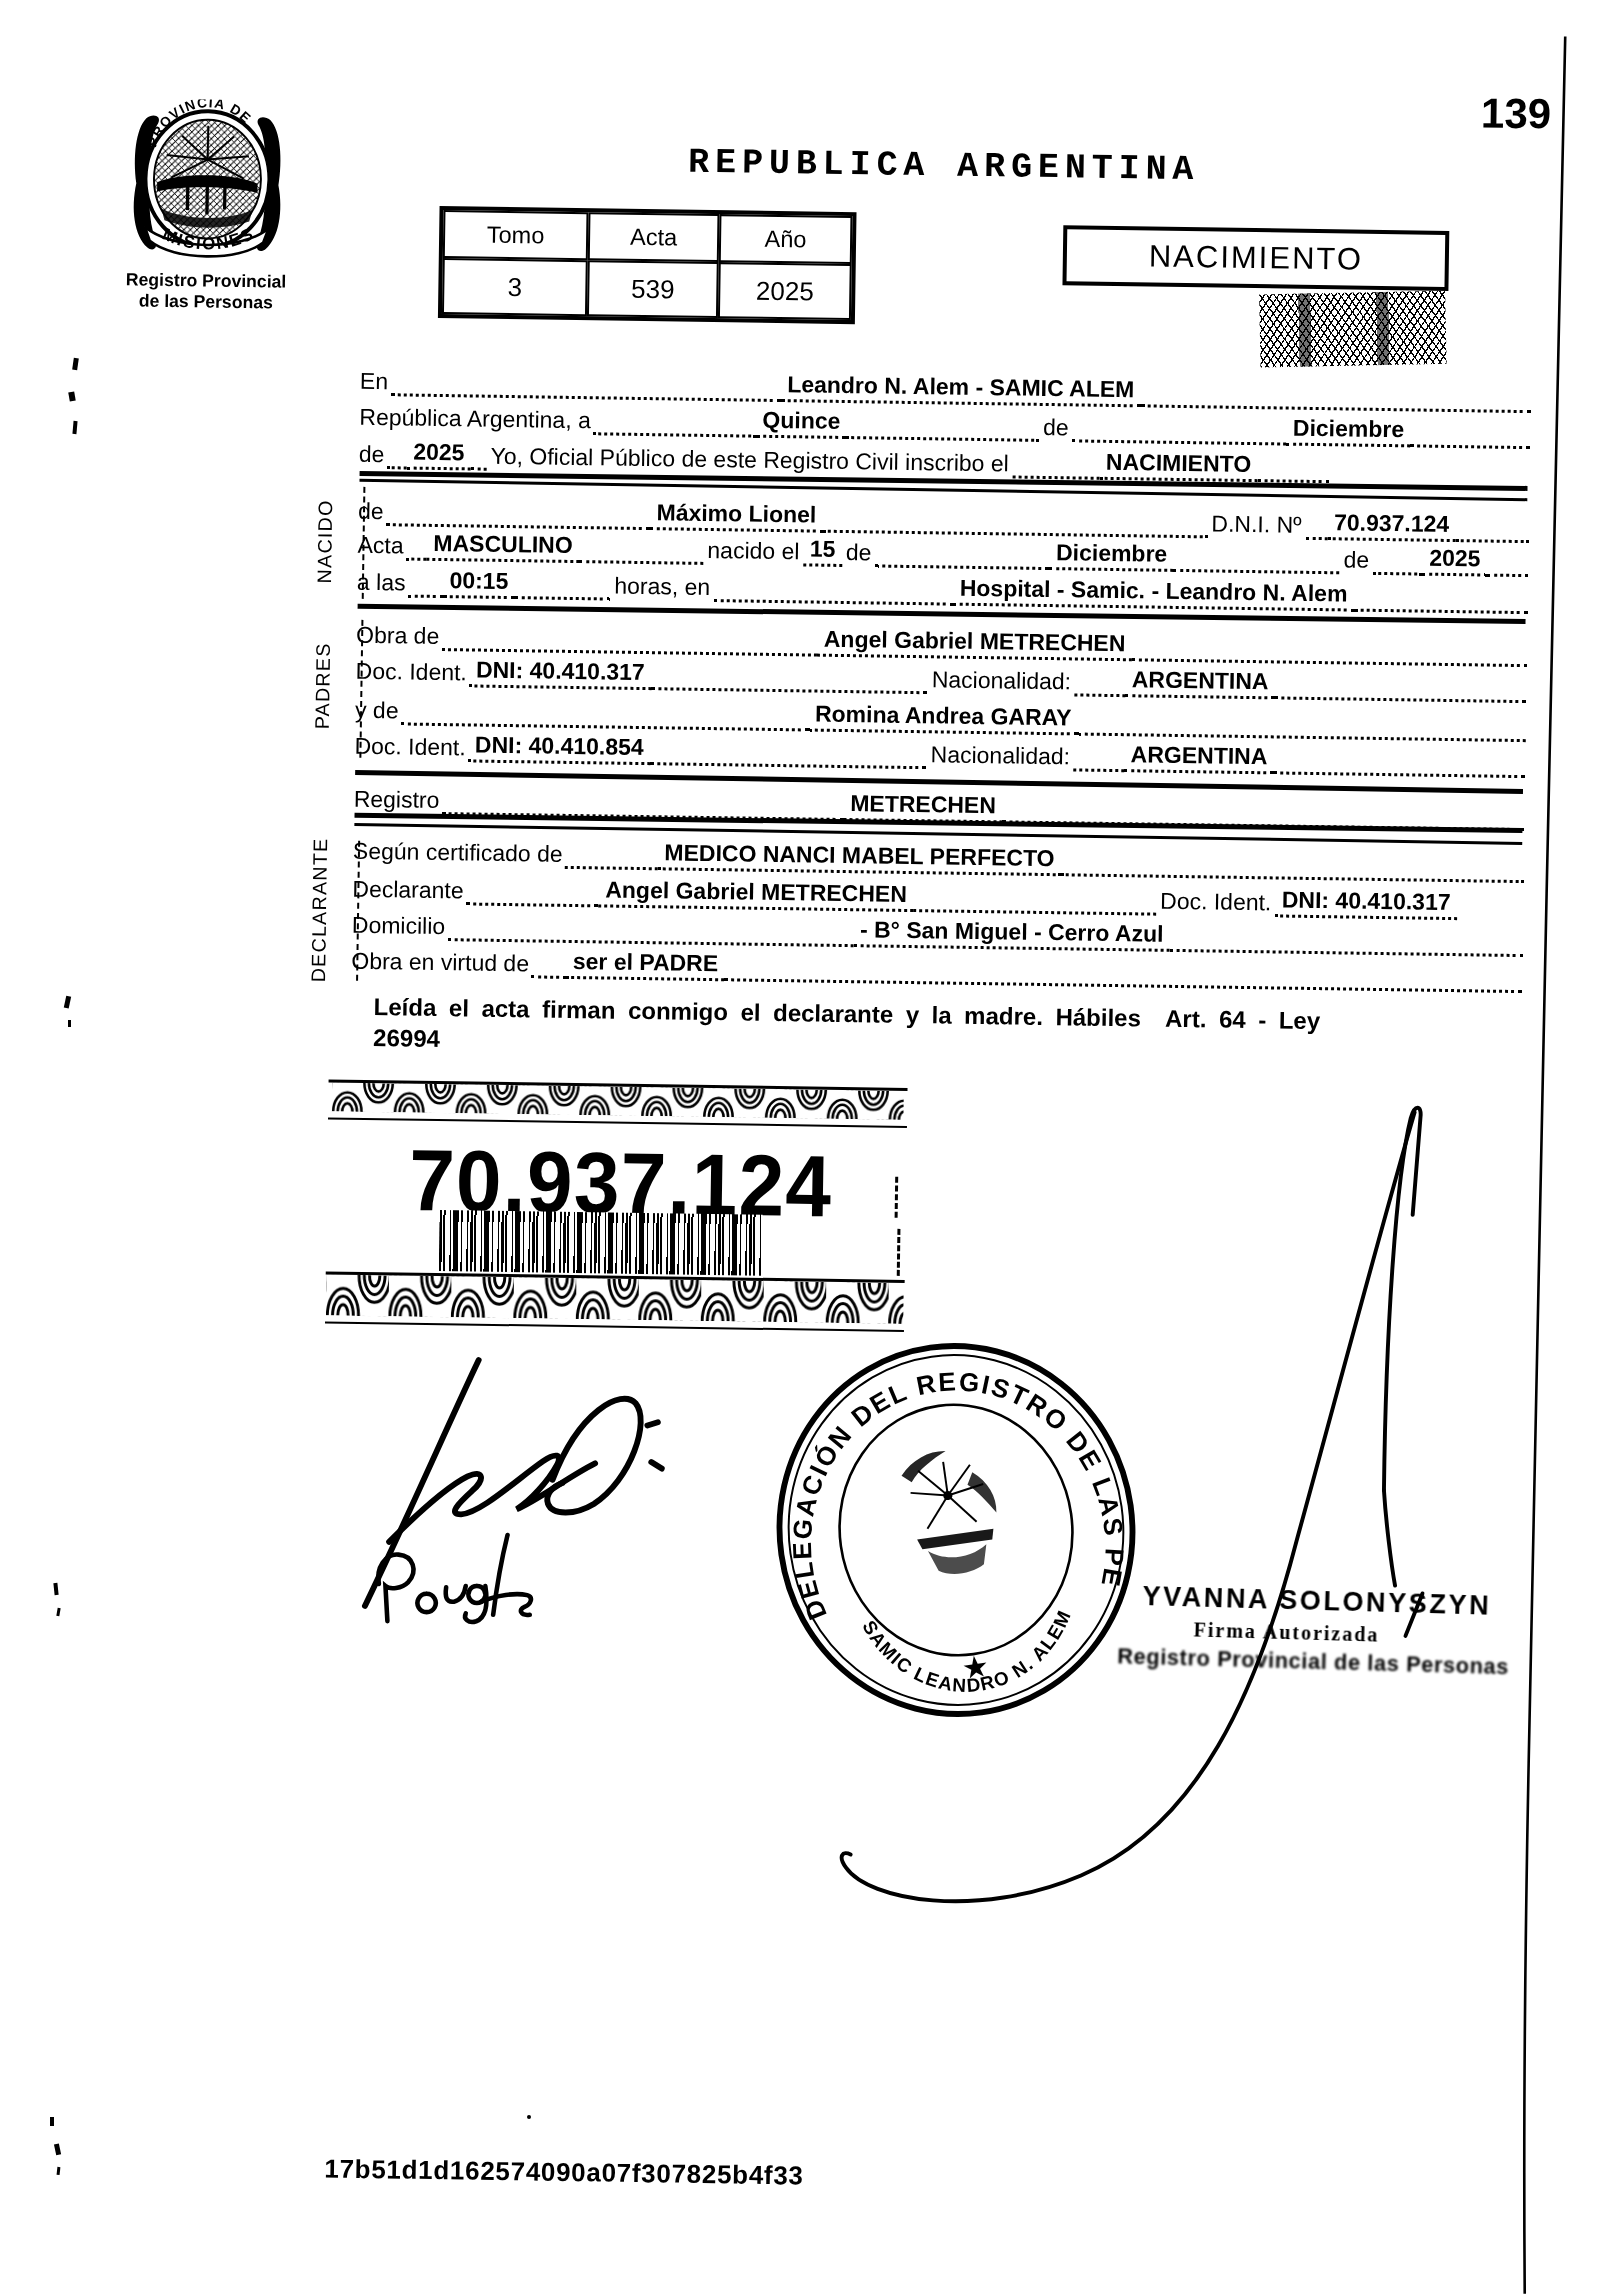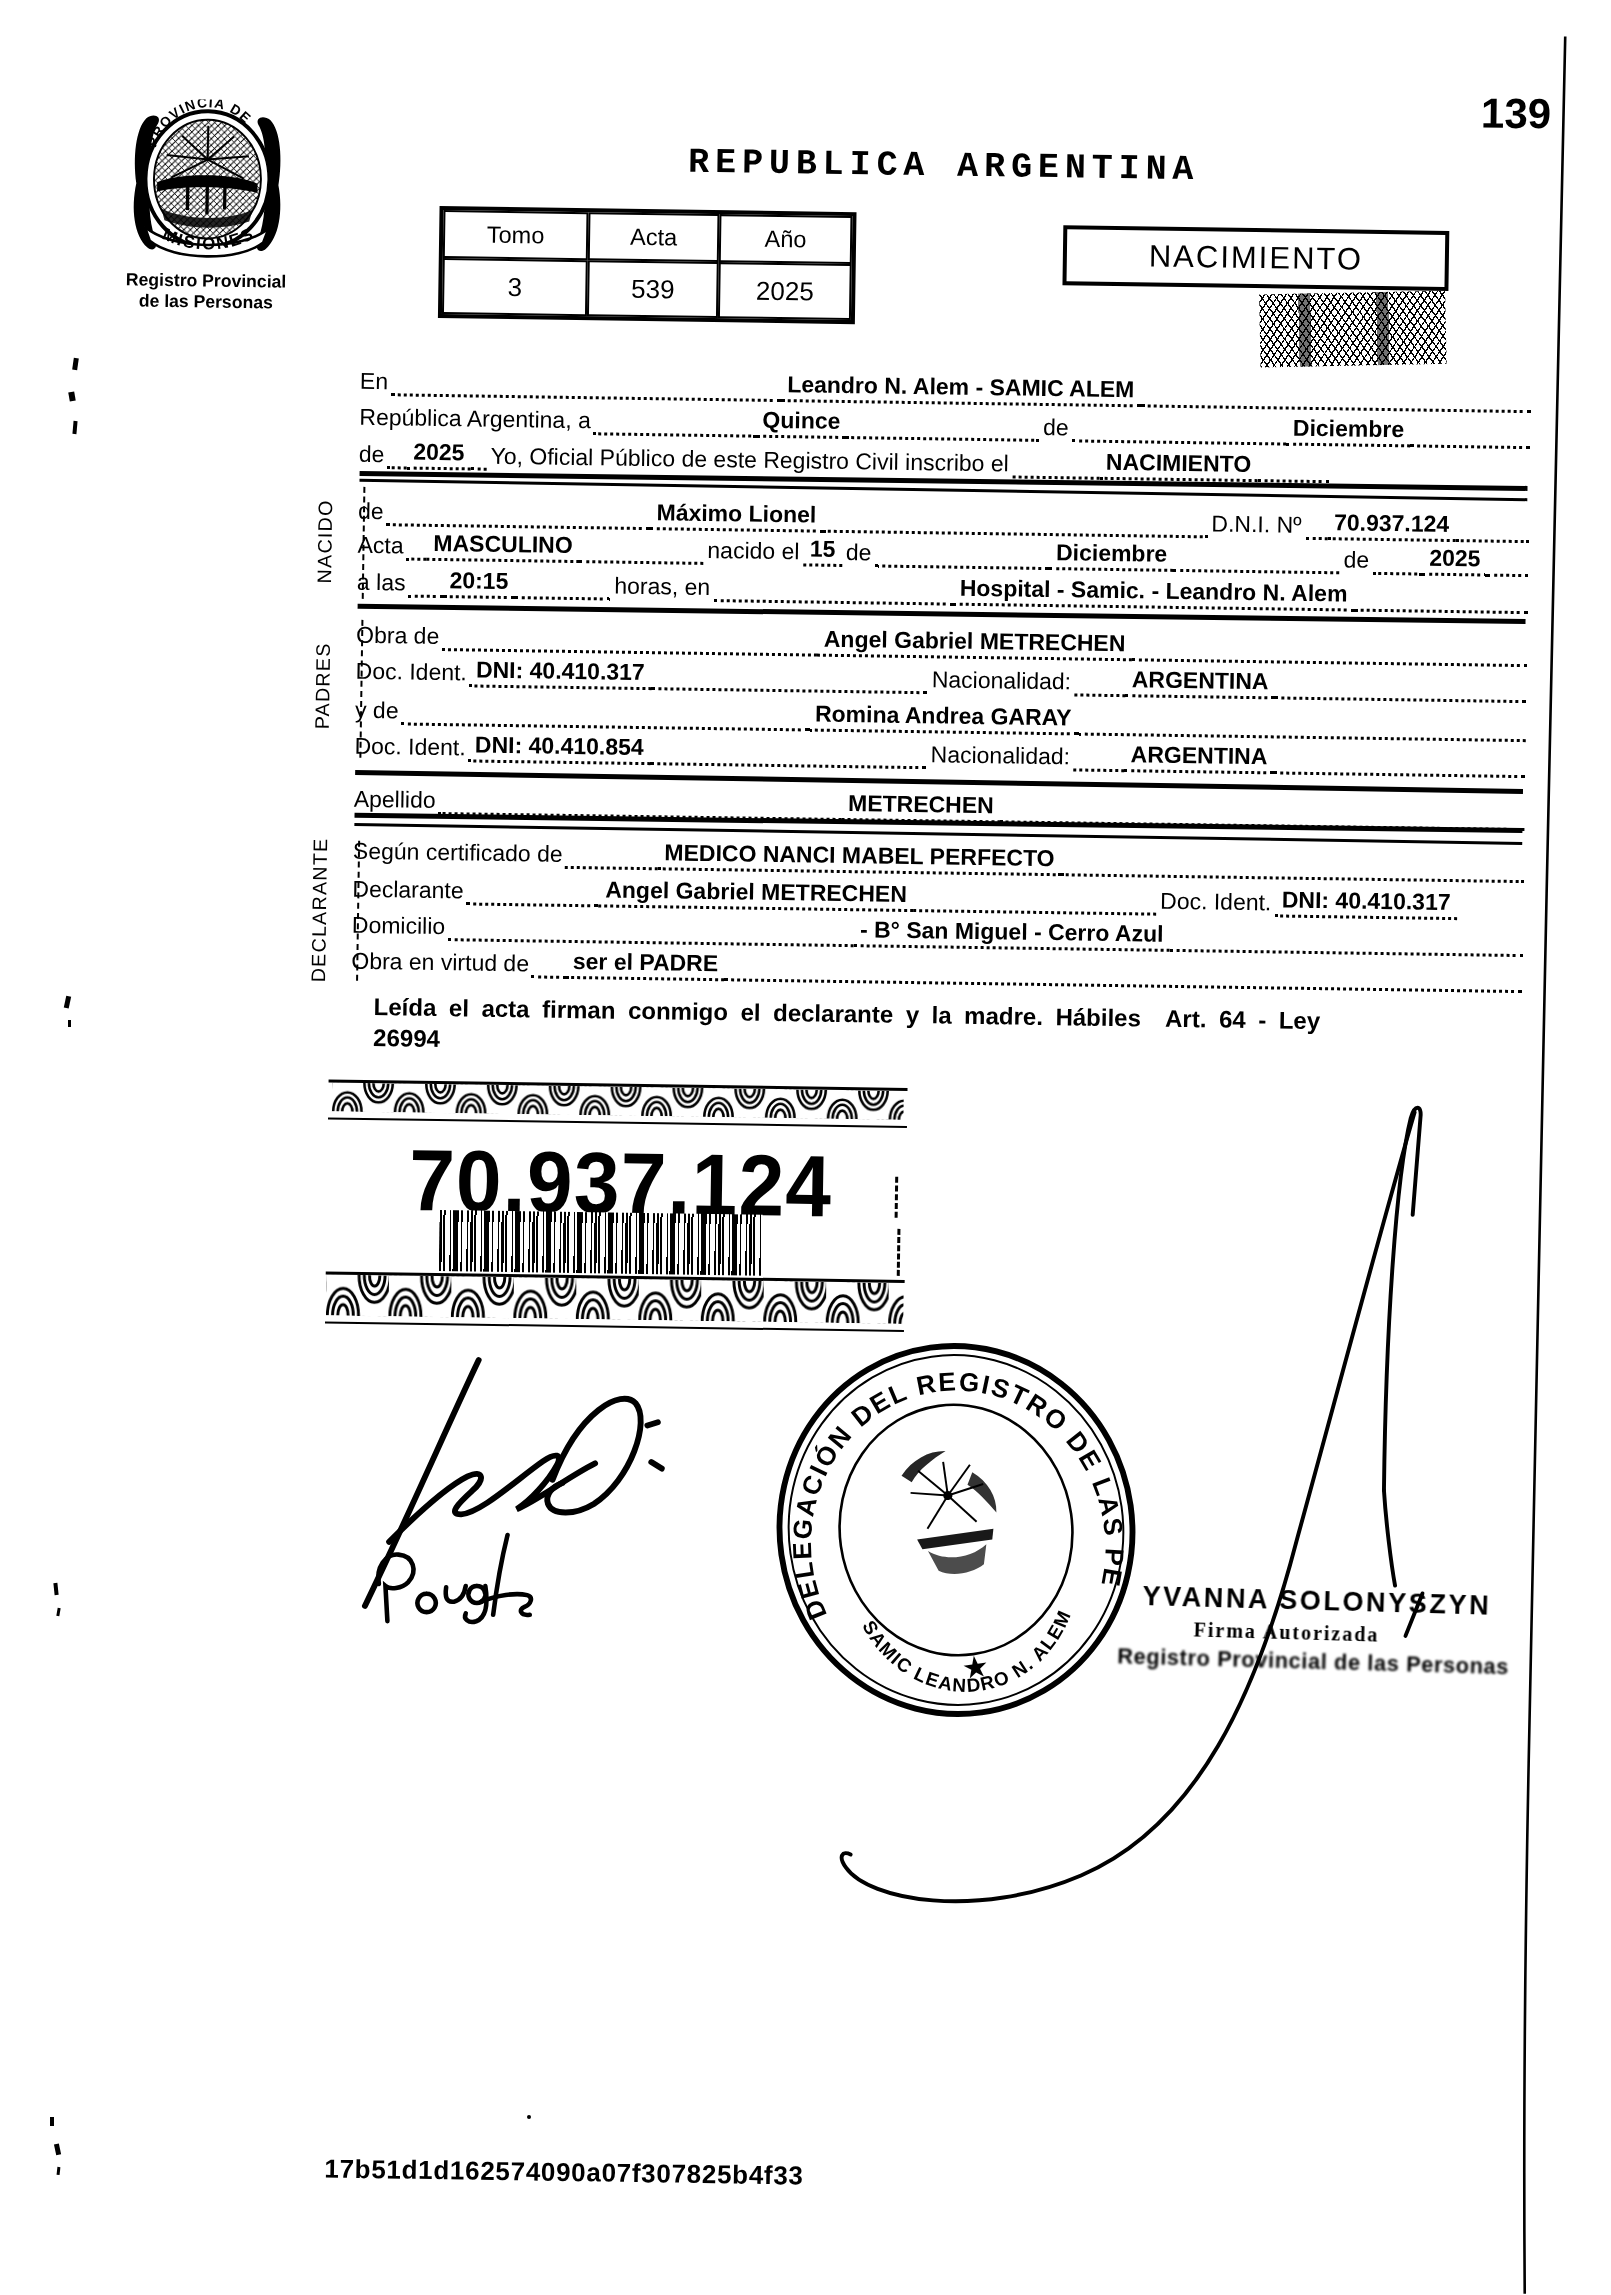--- a/index.html
+++ b/index.html
@@ -190,21 +190,21 @@
       <span class="dots" style="flex:0.4"></span>
       <span class="mid">de</span>
       <span class="dots" style="flex:0.12"></span>
       <span class="val">2025</span>
       <span class="dots" style="flex:0.1"></span>
     </div>
 
     <div class="fline" style="top:562px;">
       <span class="lbl">a las</span>
       <span class="dots" style="flex:0.08"></span>
-      <span class="val">20:15</span>
+      <span class="val">00:15</span>
       <span class="dots" style="flex:0.22"></span>
       <span class="mid">horas, en</span>
       <span class="dots" style="flex:0.55"></span>
       <span class="val">Hospital - Samic. - Leandro N. Alem</span>
       <span class="dots" style="flex:0.4"></span>
     </div>
 
     <div class="sep" style="left:366px;top:598px;width:1168px;height:5.2px;transform:rotate(-0.1deg);"></div>
 
     <div class="vlabel" style="left:321px;top:616px;height:131px;">PADRES</div>
@@ -240,21 +240,21 @@
       <span class="dots" style="flex:0.55"></span>
       <span class="mid">Nacionalidad:</span>
       <span class="dots" style="flex:0.1"></span>
       <span class="val">ARGENTINA</span>
       <span class="dots" style="flex:0.5"></span>
     </div>
 
     <div class="sep" style="left:366px;top:766px;width:1168px;height:4.6px;transform:rotate(0.08deg);"></div>
 
     <div class="fline" style="top:779px;">
-      <span class="lbl">Apellido</span>
+      <span class="lbl">Registro</span>
       <span class="dots" style="flex:1.0"></span>
       <span class="val">METRECHEN</span>
       <span class="dots" style="flex:1.3"></span>
     </div>
 
     <div class="sep" style="left:366px;top:807px;width:1168px;height:4.6px;transform:rotate(-0.1deg);"></div>
     <div class="sep" style="left:366px;top:819px;width:1168px;height:3.3px;transform:rotate(0.08deg);"></div>
 
     <div class="vlabel" style="left:321px;top:835px;height:142px;">DECLARANTE</div>
     <div class="bracket" style="left:370px;top:836px;height:140px;"></div>

